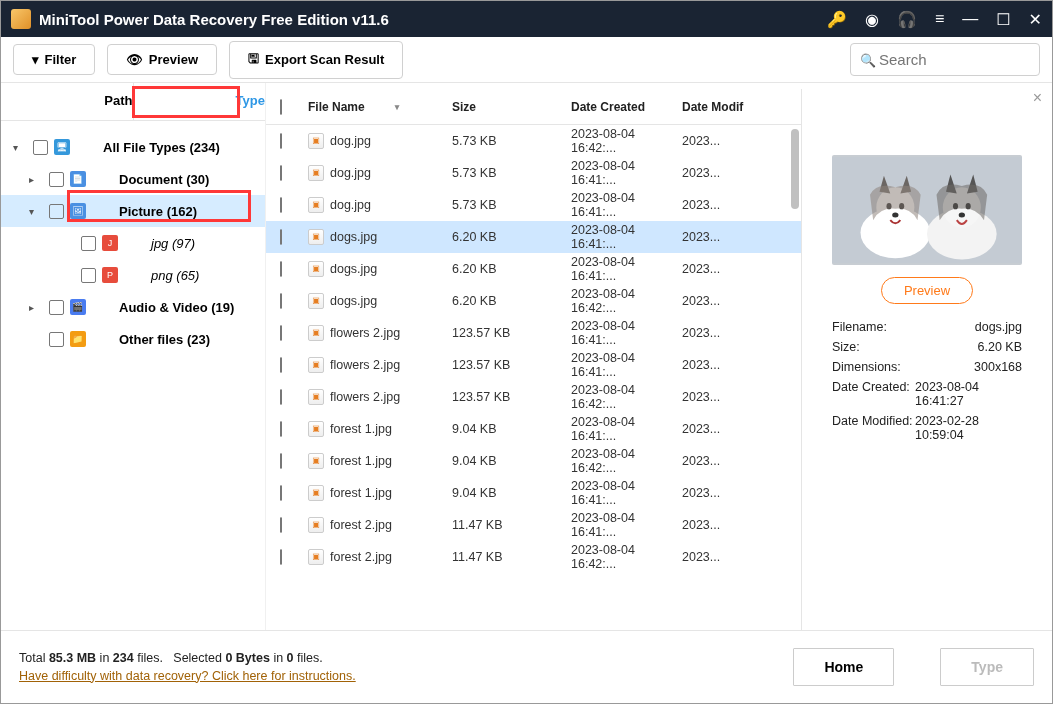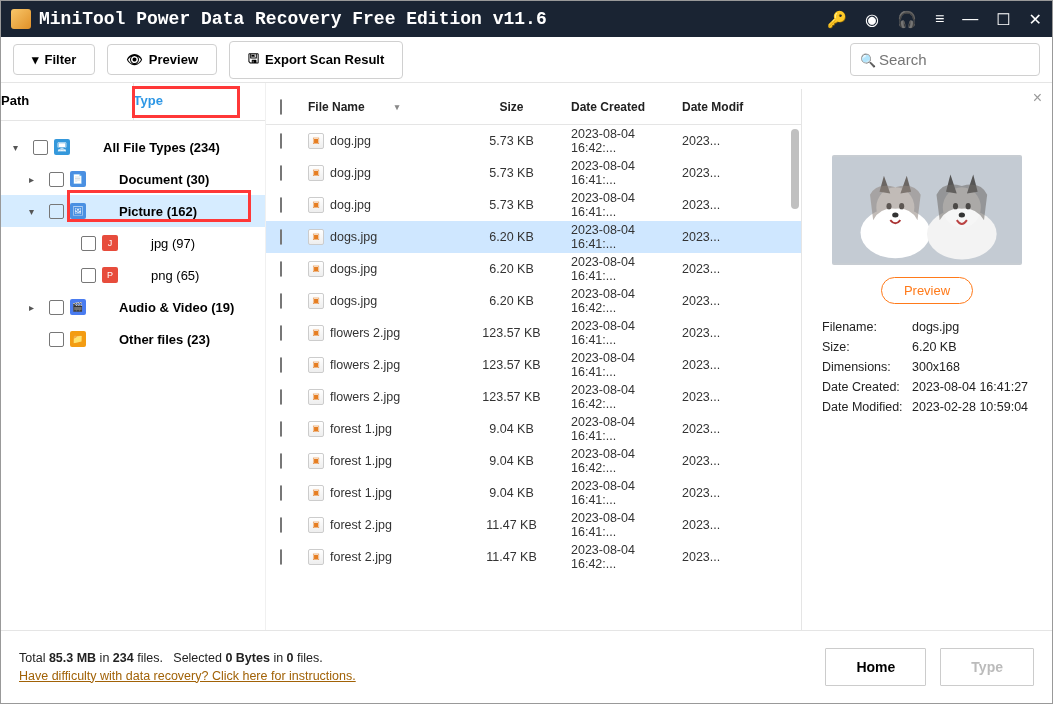--- a/index.html
+++ b/index.html
@@ -1,81 +1,81 @@
 <!DOCTYPE html>
 <html><head>
 <meta charset="utf-8">
 <style>
 * { box-sizing: border-box; margin: 0; padding: 0; font-family: -apple-system, Segoe UI, Arial, sans-serif; }
 body { width: 1053px; height: 704px; background: #fff; border: 1px solid #999; position: relative; overflow: hidden; }
 .titlebar { height: 36px; background: #1a2433; display: flex; align-items: center; padding: 0 10px; color: #fff; }
 .titlebar .logo { width: 20px; height: 20px; background: linear-gradient(135deg,#f9c76a,#e09028); border-radius: 3px; margin-right: 8px; }
-.titlebar .title { font-size: 18px; font-weight: 600; flex: 1; font-family: Liberation Mono, monospace; }
+.titlebar .title { font-size: 15px; font-weight: 600; flex: 1; }
 .titlebar .sysicons { display: flex; gap: 18px; align-items: center; }
 .titlebar .sysicons span { font-size: 16px; cursor: pointer; color: #fff; }
 .key-icon { color: #f6b93b !important; }
 .toolbar { height: 46px; display: flex; align-items: center; padding: 8px 12px; gap: 12px; border-bottom: 1px solid #e5e5e5; }
 .tool-btn { border: 1px solid #d0d0d0; background: #fff; border-radius: 4px; padding: 7px 18px; font-size: 13px; font-weight: 600; display: inline-flex; align-items: center; gap: 6px; cursor: pointer; }
 .toolbar .spacer { flex: 1; }
 .search-wrap { position: relative; width: 190px; }
 .search-wrap .search-icon { position: absolute; left: 10px; top: 50%; transform: translateY(-50%); font-size: 13px; color: #666; }
 .search-wrap input { width: 100%; border: 1px solid #d0d0d0; border-radius: 4px; padding: 7px 10px 7px 28px; font-size: 15px; }
 .content { display: flex; height: 547px; }
 .sidebar { width: 265px; border-right: 1px solid #f0f0f0; }
 .tabs-row { display: flex; height: 38px; border-bottom: 1px solid #e5e5e5; }
-.tabs-row .tab { flex: 1; text-align: left; line-height: 36px; font-size: 13px; font-weight: 600; cursor: pointer; border-right: 1px solid #e5e5e5; }
+.tabs-row .tab { flex: 1; text-align: right; line-height: 36px; font-size: 13px; font-weight: 600; cursor: pointer; border-right: 1px solid #e5e5e5; }
 .tabs-row .tab:last-child { border-right: none; }
 .tabs-row .tab.active { color: #2e97e5; }
 .type-outline { position: absolute; top: 85px; left: 131px; width: 108px; height: 32px; border: 3px solid #ff3838; pointer-events: none; z-index: 10; }
 .picture-outline { position: absolute; top: 189px; left: 66px; width: 184px; height: 32px; border: 3px solid #ff3838; pointer-events: none; z-index: 10; }
 .tree { padding: 10px 0; font-size: 13px; }
 .tree-row { display: flex; align-items: center; height: 32px; padding-left: 12px; gap: 6px; cursor: pointer; }
 .tree-row.level1 { padding-left: 28px; }
 .tree-row.level2 { padding-left: 60px; }
 .tree-row.selected { background: #d6ecff; }
 .tree-row .arrow { width: 14px; font-size: 10px; color: #555; }
 .checkbox { width: 15px; height: 15px; border: 1.5px solid #777; border-radius: 2px; flex-shrink: 0; }
 .tree-row .ticon { width: 16px; height: 16px; border-radius: 2px; display: flex; align-items: center; justify-content: center; font-size: 9px; color: #fff; flex-shrink: 0; }
 .ic-all { background: #3498db; }
 .ic-doc { background: #4a90e2; }
 .ic-pic { background: #4a90e2; }
 .ic-jpg { background: #e74c3c; color:#fff; font-size:8px; display:flex; align-items:center; justify-content:center; }
 .ic-png { background: #e74c3c; }
 .ic-av { background: #4a7cf0; }
 .ic-other { background: #f39c12; }
 .tree-row .label { font-weight: 600; margin-left: 27px; }
-.tree-row.level2 .label { font-weight: 400; }
+.tree-row.level2 .label { font-weight: 400; font-style: italic; }
 .main { flex: 1; display: flex; }
 .table-wrap { flex: 1; border-right: 1px solid #e5e5e5; overflow: hidden; position: relative; margin-top: 6px; }
 .table-head { display: flex; align-items: center; height: 36px; border-bottom: 1px solid #e5e5e5; font-size: 12px; font-weight: 600; color: #222; padding-left: 14px; }
 .col-chk { width: 28px; }
 .col-name { width: 144px; display:flex; align-items:center; }
-.col-size { width: 119px; text-align: center; }
+.col-size { width: 119px; }
 .col-date { width: 111px; }
 .col-mod { width: 70px; }
 .table-head .sort-arrow { font-size: 9px; color: #888; margin-left: 30px; }
 .table-body { overflow-y: auto; height: 500px; }
 .file-row { display: flex; align-items: center; height: 32px; padding-left: 14px; font-size: 12.5px; color: #333; cursor: pointer; border-bottom: 1px solid transparent; }
 .file-row.selected { background: #cfe7ff; }
 .file-row .ficon { width: 16px; height: 16px; background: linear-gradient(#fff,#eee); border:1px solid #ccc; border-radius: 2px; margin-right: 6px; display:flex; align-items:center; justify-content:center; font-size:8px; color:#e67e22; }
 .vs-scroll { position: absolute; right: 2px; top: 40px; width: 8px; height: 80px; background: #c0c0c0; border-radius: 4px; }
 .preview-pane { width: 250px; padding: 12px 14px; position: relative; font-size: 12.5px; }
 .preview-pane .close-x { position: absolute; right: 10px; top: 6px; color: #999; cursor: pointer; font-size: 16px; }
 .preview-img { width: 190px; height: 110px; margin: 60px auto 12px; border-radius: 2px; overflow: hidden; background: #c8cdd3; }
 .preview-btn-wrap { text-align: center; margin-bottom: 16px; }
 .preview-btn { display: inline-block; border: 1px solid #ff7a1a; color: #ff7a1a; background: #fff; border-radius: 16px; padding: 5px 22px; font-size: 13px; cursor: pointer; }
-.meta-row { display: flex; margin: 6px 6px; }
+.meta-row { display: flex; margin: 6px 16px; justify-content: space-between; }
 .meta-row .ml { width: 90px; color: #222; }
 .meta-row .mv { color: #222; }
 .footer { height: 72px; border-top: 1px solid #e5e5e5; padding: 12px 18px; display: flex; align-items: center; }
 .footer .stats { font-size: 12.5px; color: #222; }
 .footer .stats b { font-weight: 700; }
 .footer .help-link { display: block; font-size: 12.5px; color: #a16207; text-decoration: underline; margin-top: 4px; cursor: pointer; }
 .footer .actions { margin-left: auto; display: flex; gap: 14px; }
-.footer .fbtn { border: 1px solid #ccc; background: #fff; border-radius: 1px; padding: 10px 30px; font-size: 14px; font-weight: 600; cursor: pointer; }
+.footer .fbtn { border: 1px solid #ccc; background: #fff; border-radius: 1px; padding: 10px 30px; font-size: 14px; font-weight: 600; cursor: pointer; margin-left: 32px; }
 .footer .fbtn.save { color: #bbb; }
 svg.dog { width: 100%; height: 100%; }
 </style>
 </head>
 <body>
 
 <div class="type-outline"></div>
 <div class="picture-outline"></div>
 
 <div class="titlebar">

